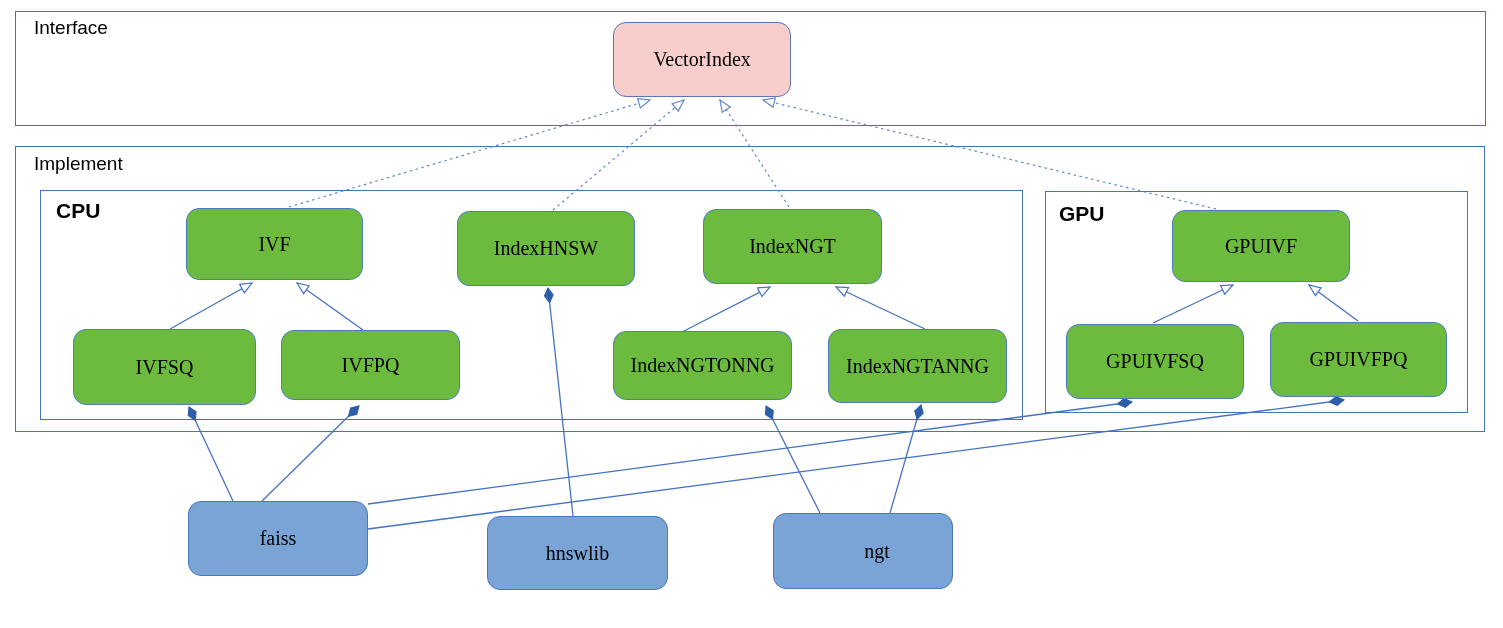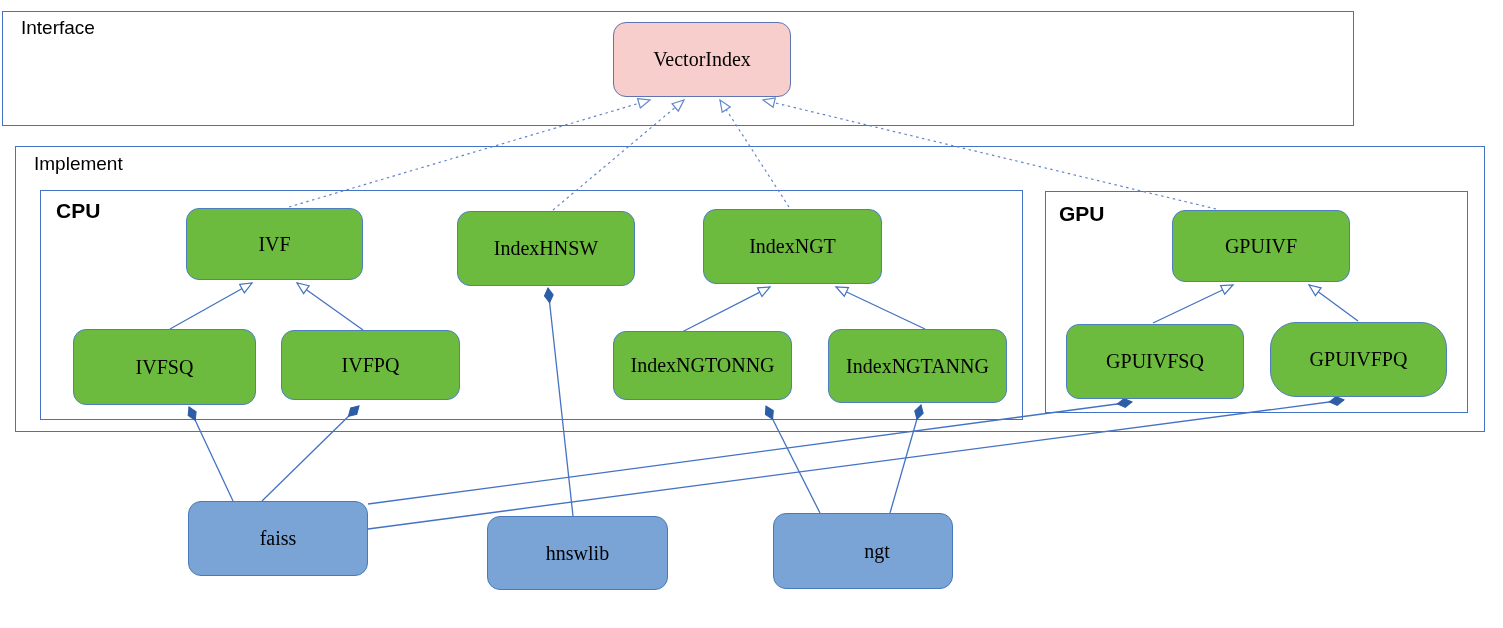--- a/index.html
+++ b/index.html
@@ -30,21 +30,21 @@
   }
   .node--interface{background:var(--pink);border:1.6px solid var(--pink-border);}
   .node--implementation{background:var(--green);border:1.6px solid var(--green-border);}
   .node--thirdparty{background:var(--blue);border:1.6px solid var(--blue-border);}
 </style>
 </head>
 <body>
 
 <div class="stage" style="--line: #4472c4; --dash: #6286cb; --pink: #f8cecc; --pink-border: #5f74b3; --green: #6cba3e; --green-border: #4d7ebf; --blue: #7aa4d6; --blue-border: #4879ba;">
 
-  <div class="container" style="left:2px;top:11px;width:1352px;height:115px;padding-left:36px;">
+  <div class="container" style="left:15px;top:11px;width:1471px;height:115px;padding-left:36px;">
     <span class="container-label" style="left:18px;top:6px;">Interface</span>
   </div>
 
   <div class="container" style="left:15px;top:146px;width:1470px;height:286px;">
     <span class="container-label" style="left:18px;top:7px;">Implement</span>
   </div>
 
   <div class="container" style="left:40px;top:190px;width:983px;height:230px;">
     <span class="container-label big" style="left:15px;top:8px;">CPU</span>
   </div>
@@ -85,21 +85,21 @@
       <path d="M368,529 L1344,400" class="edge" marker-end="url(#m-diamond)"></path>
     </svg>
 
   <div id="node-layer">
       <div class="node node--interface" style="left: 607px; top: 22px; width: 178px; height: 75px; margin-left: 6px;">
         <span>VectorIndex</span>
       </div>
       <div class="node node--implementation" style="left: 186px; top: 208px; width: 177px; height: 72px;">
         <span>IVF</span>
       </div>
-      <div class="node node--implementation" style="left: 457px; top: 211px; width: 178px; height: 75px;">
+      <div class="node node--implementation" style="left: 457px; top: 211px; width: 178px; height: 75px; border-radius: 12px;">
         <span>IndexHNSW</span>
       </div>
       <div class="node node--implementation" style="left: 703px; top: 209px; width: 179px; height: 75px;">
         <span>IndexNGT</span>
       </div>
       <div class="node node--implementation" style="left: 73px; top: 329px; width: 183px; height: 76px;">
         <span>IVFSQ</span>
       </div>
       <div class="node node--implementation" style="left: 281px; top: 330px; width: 179px; height: 70px;">
         <span>IVFPQ</span>
@@ -109,21 +109,21 @@
       </div>
       <div class="node node--implementation" style="left: 828px; top: 329px; width: 179px; height: 74px;">
         <span>IndexNGTANNG</span>
       </div>
       <div class="node node--implementation" style="left: 1172px; top: 210px; width: 178px; height: 72px;">
         <span>GPUIVF</span>
       </div>
       <div class="node node--implementation" style="left: 1066px; top: 324px; width: 178px; height: 75px;">
         <span>GPUIVFSQ</span>
       </div>
-      <div class="node node--implementation" style="left: 1270px; top: 322px; width: 177px; height: 75px; border-radius: 26px;">
+      <div class="node node--implementation" style="left: 1270px; top: 322px; width: 177px; height: 75px;">
         <span>GPUIVFPQ</span>
       </div>
       <div class="node node--thirdparty" style="left: 188px; top: 501px; width: 180px; height: 75px;">
         <span>faiss</span>
       </div>
       <div class="node node--thirdparty" style="left: 487px; top: 516px; width: 181px; height: 74px;">
         <span>hnswlib</span>
       </div>
       <div class="node node--thirdparty" style="left: 773px; top: 513px; width: 180px; height: 76px; padding-left: 28px;">
         <span>ngt</span>

